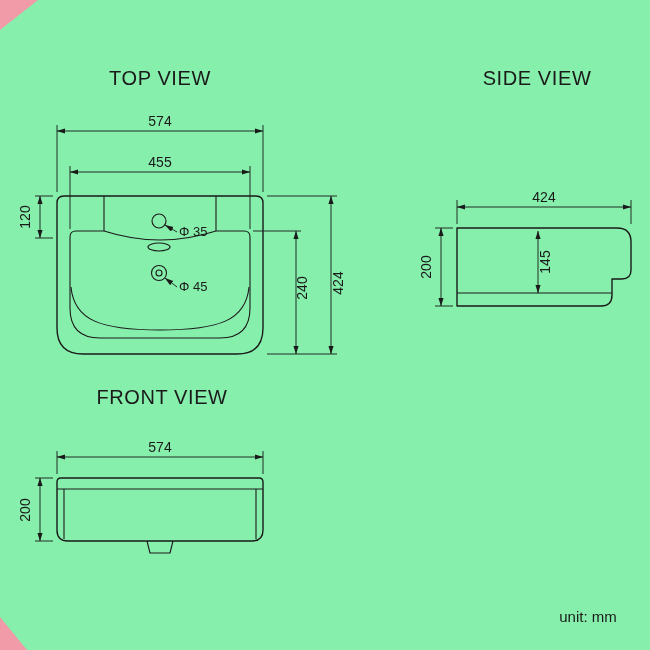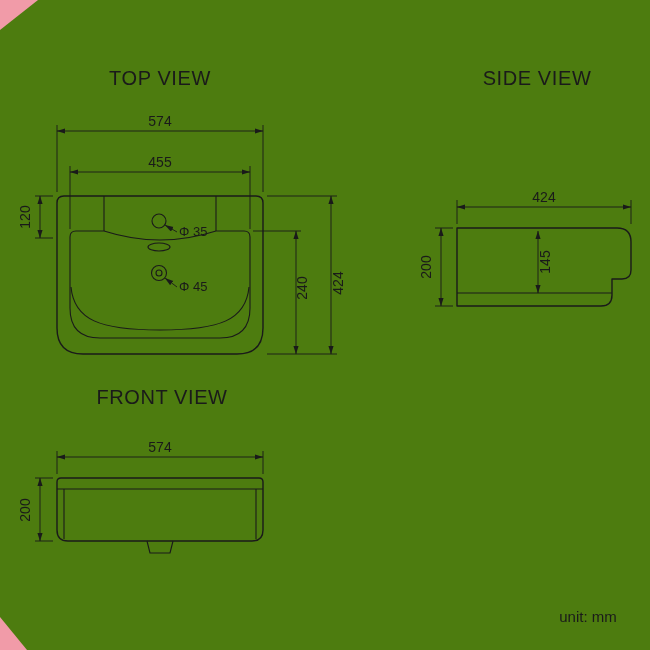--- a/index.html
+++ b/index.html
@@ -1,17 +1,17 @@
 <!DOCTYPE html>
 <html><head>
 <meta charset="utf-8">
 <style>
   html,body { margin:0; padding:0; background:#ffffff; }
   .canvas {
-    position:relative; width:650px; height:650px; background:#4d7c0f;
+    position:relative; width:650px; height:650px; background:#86efac;
     font-family:"Liberation Sans", sans-serif; overflow:hidden;
   }
   svg text { fill:#1a1a1a; font-family:"Liberation Sans", sans-serif; }
   .h-title   { font-size:20px; letter-spacing:0.6px; }
   .dim-text  { font-size:14px; }
   .dia-text  { font-size:13px; }
   .unit-text { font-size:15px; }
   .outline { fill:none; stroke:#1a1a1a; stroke-width:1.4px; stroke-linejoin:round; }
   .inner   { fill:none; stroke:#1a1a1a; stroke-width:1.1px; stroke-linejoin:round; }
   .dimline { fill:none; stroke:#1a1a1a; stroke-width:0.9px; }

